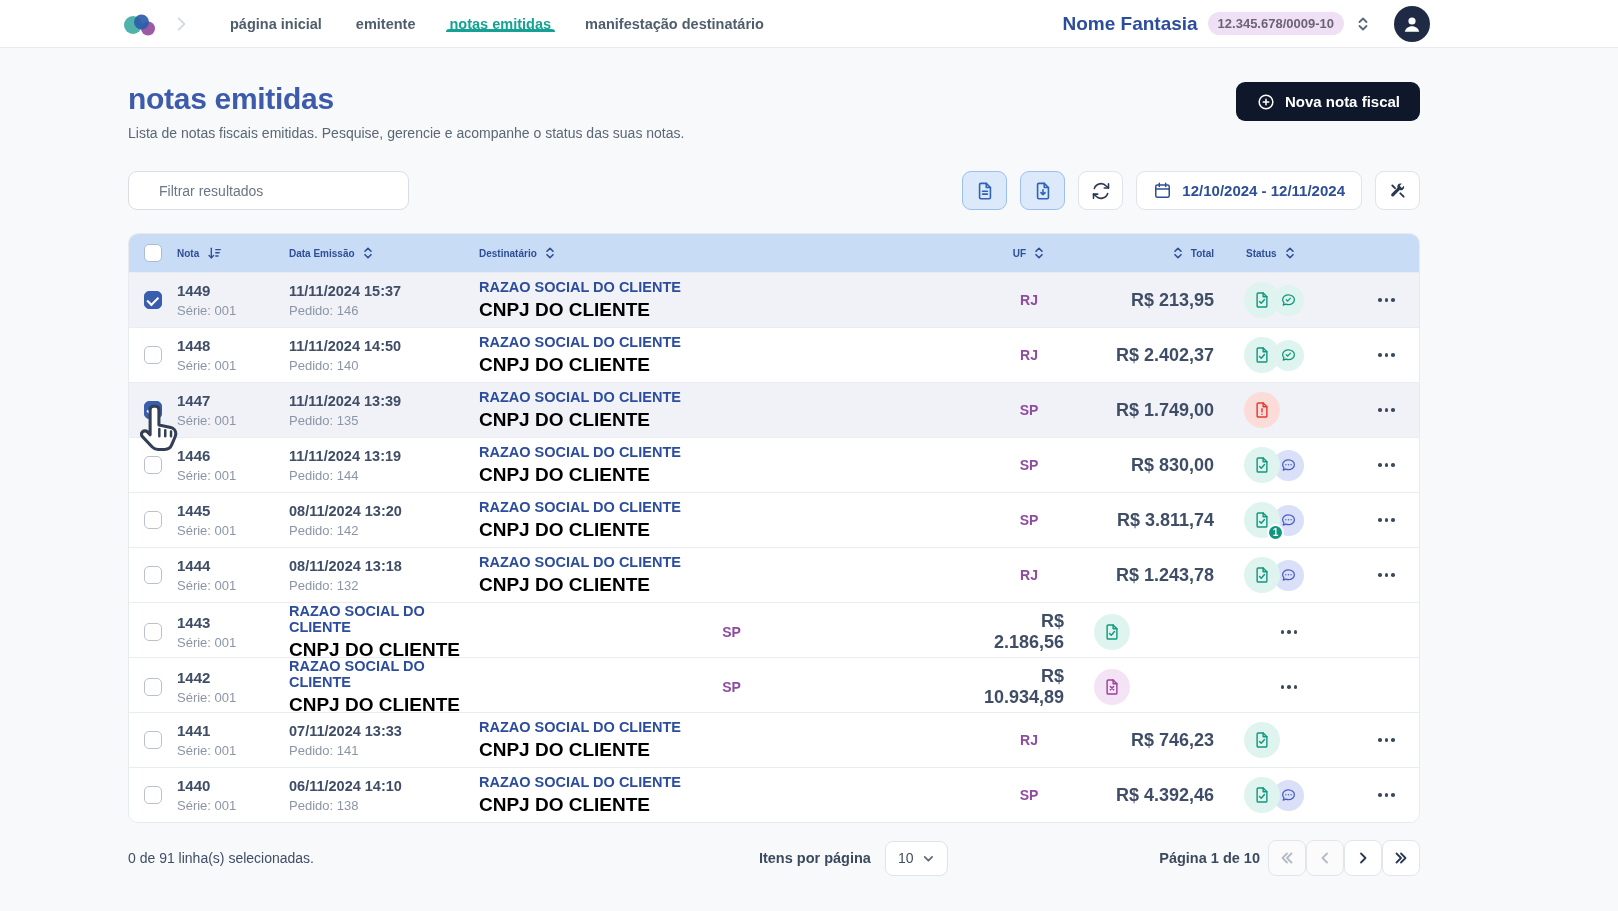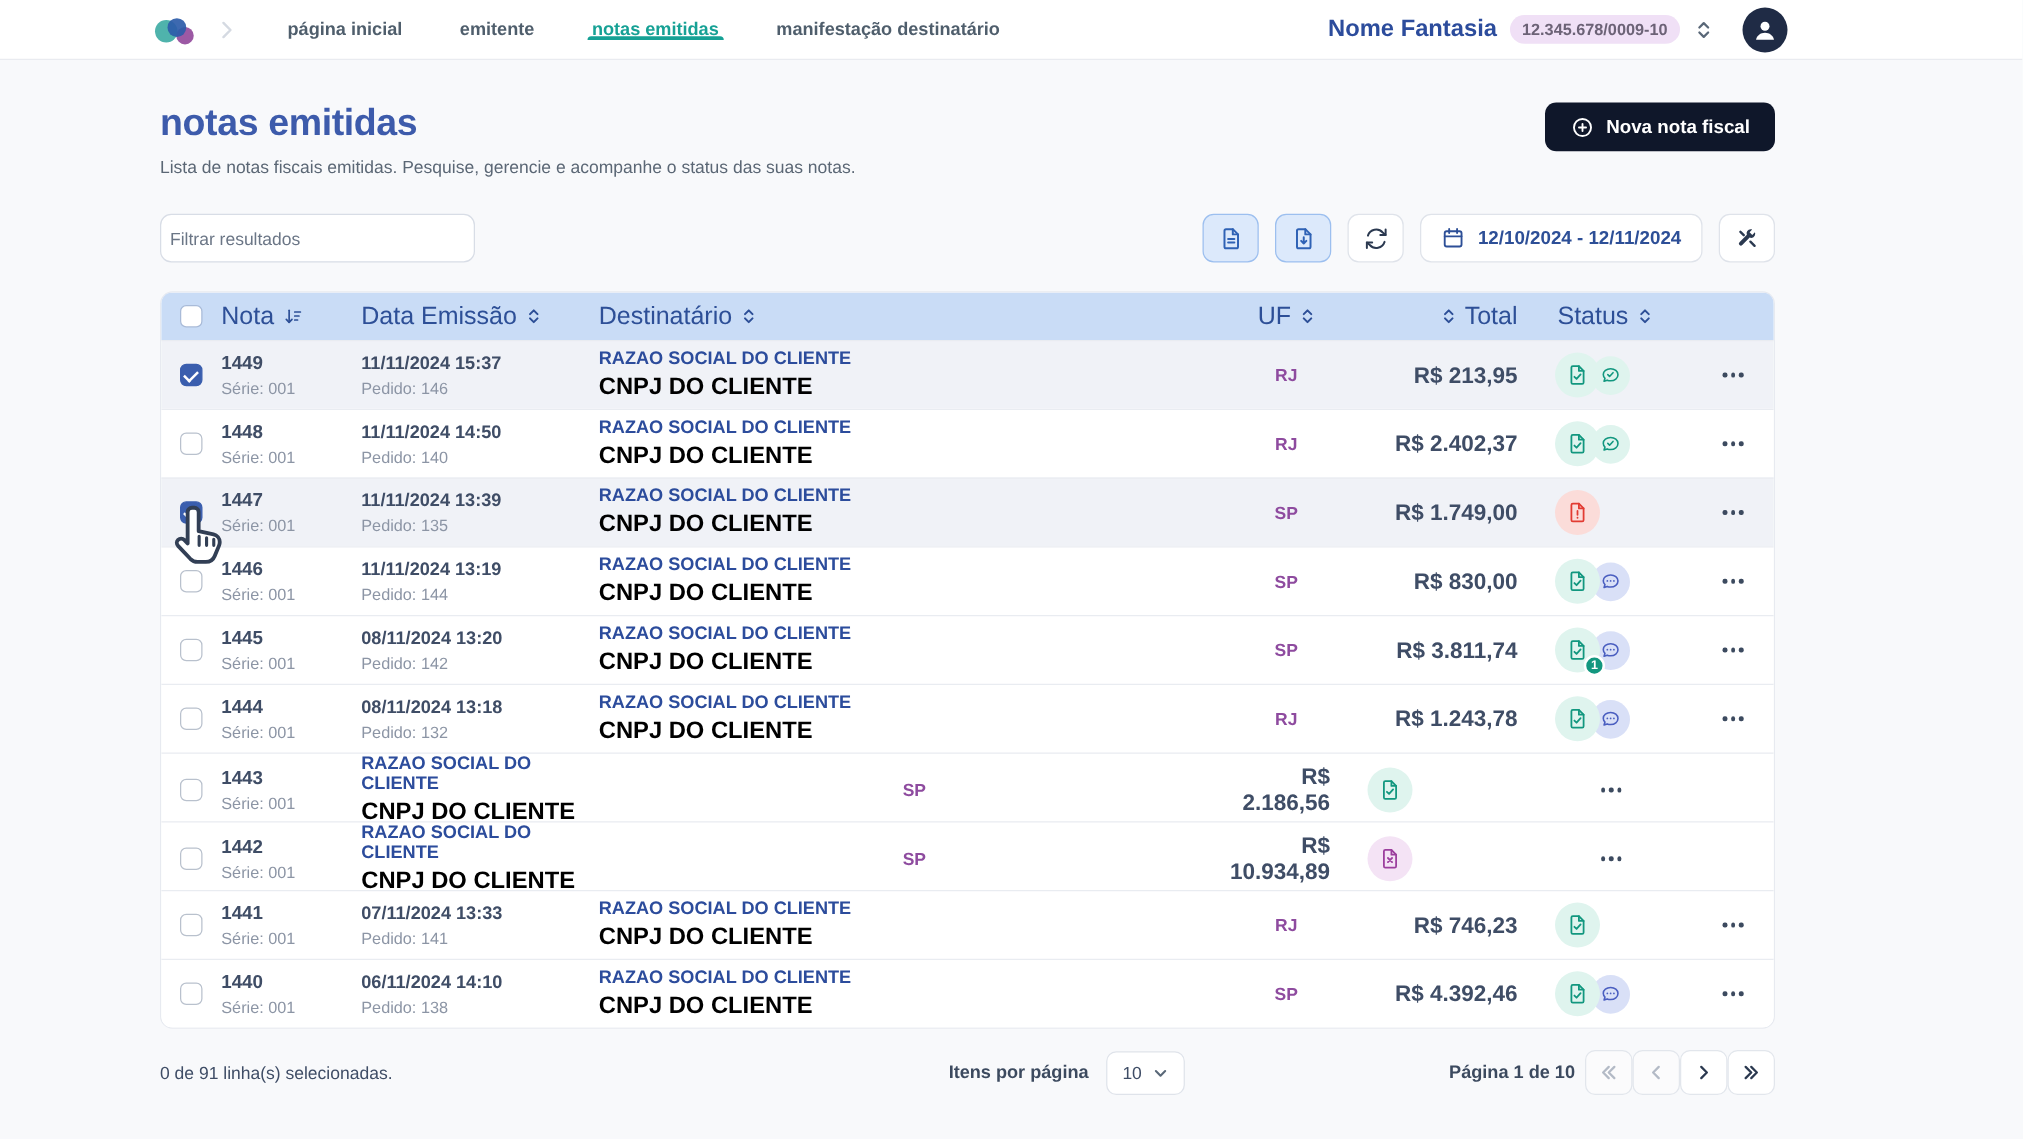--- a/index.html
+++ b/index.html
@@ -3,50 +3,50 @@
 <meta charset="utf-8">
 <style>
   * { box-sizing: border-box; margin: 0; padding: 0; }
   html,body { width:1618px; height:911px; background:#F8F9FB; font-family:"Liberation Sans", sans-serif; overflow:hidden; }
 
   
   .nav { height:48px; background:#fff; border-bottom:1px solid #E9EBF0; display:flex; align-items:stretch; padding:0 188px 0 122px; }
   .nav-left { display:flex; align-items:center; gap:14px; }
   .logo { display:flex; align-items:center; }
   .crumb-sep { display:flex; align-items:center; color:#D5DAE2; }
-  .tabs { display:flex; align-items:stretch; gap:46px; margin-left:26px; }
+  .tabs { display:flex; align-items:stretch; gap:34px; margin-left:26px; }
   .tab { position:relative; display:flex; align-items:center; font-size:14.5px; font-weight:600; color:#4F5E6C; cursor:pointer; text-decoration:none; }
   .tab.active { color:#16A195; }
   .tab.active::after { content:""; position:absolute; left:-4px; right:-4px; bottom:0; height:3px; background:#16A195; border-radius:3px 3px 0 0; }
   .nav-right { margin-left:auto; display:flex; align-items:center; gap:10px; }
   .company { font-size:19px; font-weight:700; color:#2C4C9C; }
   .cnpj-pill { background:#F0E0F6; color:#6C6276; font-size:13px; font-weight:600; padding:4px 10px; border-radius:12px; }
   .updown { display:flex; align-items:center; color:#5A6878; margin-left:2px; cursor:pointer; }
   .avatar { width:36px; height:36px; border-radius:50%; background:#1F2B45; display:flex; align-items:center; justify-content:center; margin-left:14px; cursor:pointer; }
 
   
   .content { width:1292px; margin:34px 0 0 128px; }
   .page-head { display:flex; align-items:flex-start; justify-content:space-between; }
   .page-title { font-size:30px; font-weight:800; color:#3D5BAB; letter-spacing:-0.3px; }
   .page-sub { margin-top:9px; font-size:14px; color:#5B6775; }
   .new-btn { display:flex; align-items:center; gap:9px; background:#0f172a; color:#fff; border:none; border-radius:9px; height:39px; padding:0 20px; font-size:15px; font-weight:700; font-family:inherit; cursor:pointer; }
 
   
   .toolbar { display:flex; align-items:center; margin-top:30px; }
-  .filter-input { width:252px; height:39px; border:1px solid #D8DDE6; border-radius:9px; background:#fff; padding:0 7px; font-size:14px; font-family:inherit; color:#3F4D66; }
+  .filter-input { width:281px; height:39px; border:1px solid #D8DDE6; border-radius:9px; background:#fff; padding:0 30px; font-size:14px; font-family:inherit; color:#3F4D66; }
   .filter-input::placeholder { color:#6B7686; }
   .toolbar-right { margin-left:auto; display:flex; align-items:center; gap:13px; }
   .icon-btn { height:39px; min-width:45px; display:flex; align-items:center; justify-content:center; border-radius:9px; background:#fff; border:1px solid #DFE3EA; color:#2B3950; cursor:pointer; }
   .icon-btn.blue { background:#DCE9FB; border-color:#9CBFEF; color:#2F62B5; }
   .date-btn { display:flex; align-items:center; gap:10px; height:39px; padding:0 16px; border-radius:9px; background:#fff; border:1px solid #DFE3EA; color:#2D4F97; font-size:15px; font-weight:600; cursor:pointer; }
 
   
   .card { margin-top:23px; background:#fff; border:1px solid #E7EAF0; border-radius:10px; overflow:hidden; }
   .grid-row { display:grid; grid-template-columns:48px 112px 190px 1fr 90px 150px 130px 65px; align-items:center; }
-  .thead { background:#C9DCF6; height:38px; color:#2D4F97; font-size:20px; font-weight:400; }
+  .thead { background:#C9DCF6; height:38px; color:#2D4F97; font-size:10px; font-weight:700; }
   .th { display:flex; align-items:center; gap:7px; }
   .th.right { justify-content:flex-end; padding-right:10px; }
   .th.status-h { padding-left:22px; }
   .sorter { display:flex; align-items:center; cursor:pointer; }
   .trow { height:55px; border-top:1px solid #E9ECF1; background:#fff; font-size:14px; }
   .trow.selected { background:#F0F2F7; }
   .cb-cell { position:relative; display:flex; align-items:center; justify-content:center; height:100%; }
   .checkbox { width:18px; height:18px; border:1.5px solid #B9C1CD; border-radius:5px; background:#fff; cursor:pointer; display:flex; align-items:center; justify-content:center; }
   .thead .checkbox { border-color:#A9BBD8; }
   .checkbox.checked { background:#3A5EAE; border-color:#3A5EAE; }

